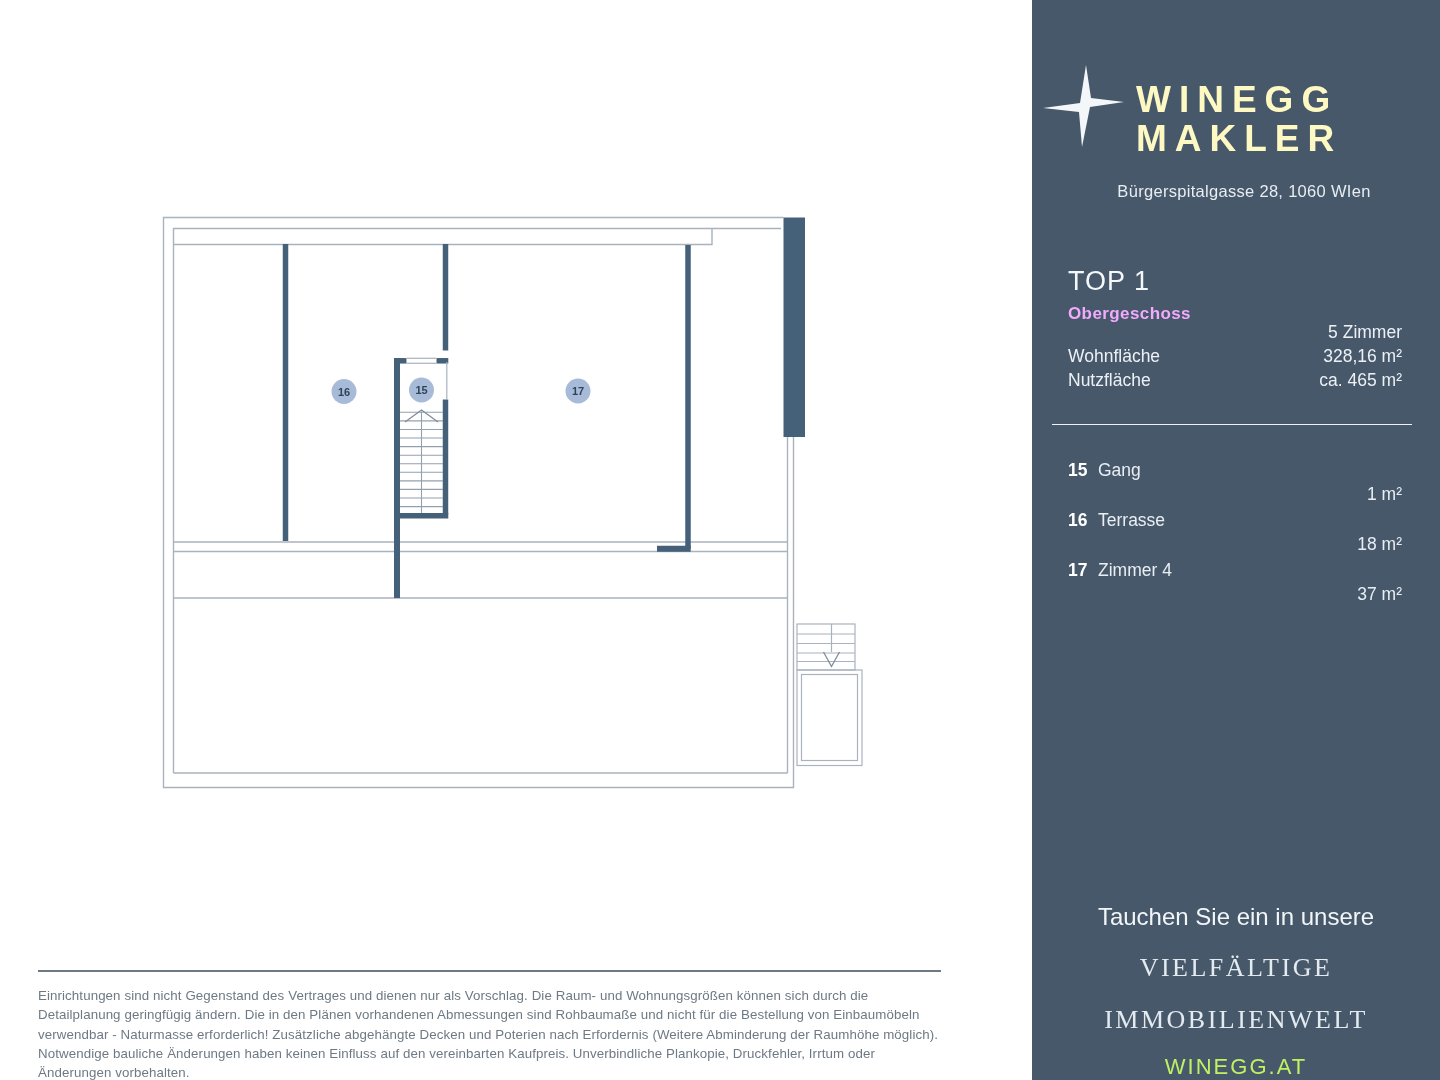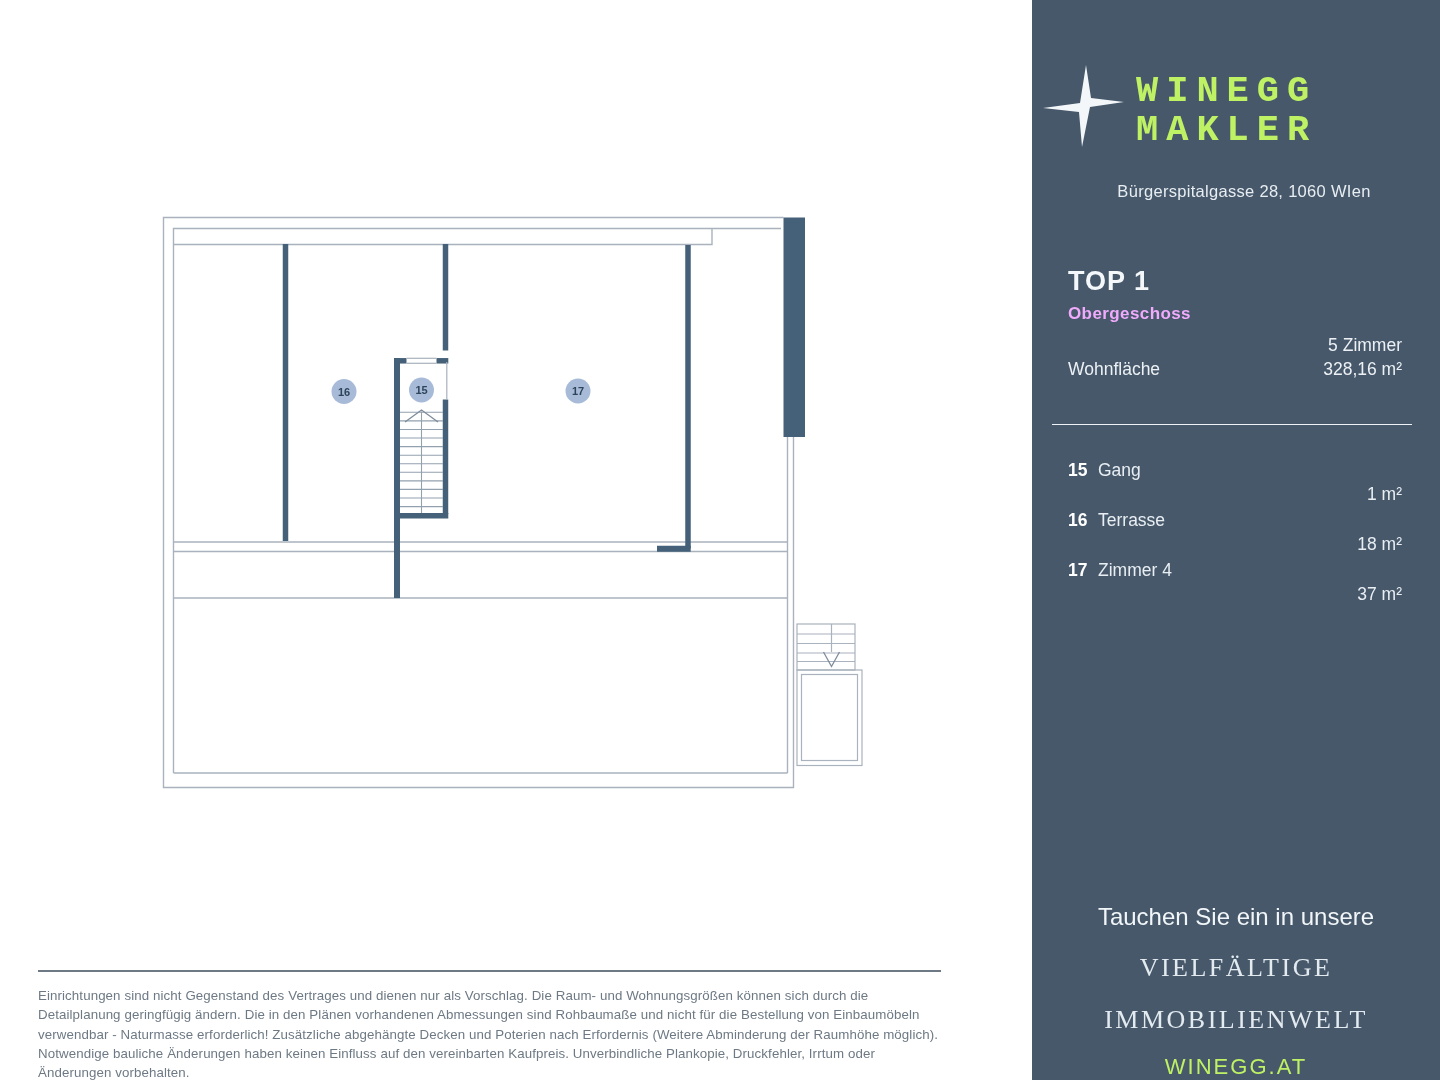--- a/index.html
+++ b/index.html
@@ -15,32 +15,32 @@
   .rule{position:absolute;left:38px;top:970px;width:903px;height:2px;background:#6d7984;}
   .disclaimer{
     position:absolute;left:38px;top:986px;width:908px;
     font-size:13.3px;line-height:19.3px;color:#6d7984;letter-spacing:0.1px;
   }
   
   .sidebar{position:absolute;left:1032px;top:0;width:408px;height:1080px;background:#46586a;color:#f2f5f8;}
   .brand{position:absolute;left:0;top:0;width:408px;}
   .brand-star{position:absolute;left:10px;top:64px;}
   .brand-text{
-    position:absolute;left:104px;top:72px;width:300px;
-    font-family:Liberation Mono, monospace;font-weight:600;font-size:37px;
-    letter-spacing:8px;line-height:39px;color:#bef264;
+    position:absolute;left:104px;top:80px;width:300px;
+    font-family:Liberation Sans, sans-serif;font-weight:600;font-size:37px;
+    letter-spacing:8px;line-height:39px;color:#fef9c3;
   }
   .address{
     position:absolute;left:0;top:182px;width:424px;text-align:center;
     font-size:16.5px;letter-spacing:0.3px;color:#e8edf2;
   }
   .unit{position:absolute;left:36px;top:266px;}
-  .unit-title{font-size:27px;font-weight:bold;letter-spacing:1px;color:#f5f8fa;}
+  .unit-title{font-size:27px;font-weight:normal;letter-spacing:1px;color:#f5f8fa;}
   .unit-floor{font-size:17px;font-weight:bold;letter-spacing:0.4px;margin-top:7px;color:#f0abfc;}
-  .stats{position:absolute;left:36px;top:333px;width:334px;font-size:17.5px;color:#edf1f5;}
+  .stats{position:absolute;left:36px;top:320px;width:334px;font-size:17.5px;color:#edf1f5;}
   .stats-row{display:flex;justify-content:space-between;line-height:24px;}
   .stats-row .v{margin-left:auto;}
   .divider{position:absolute;left:20px;top:424px;width:360px;border-top:1.5px solid #eef3f7;}
   .rooms{position:absolute;left:36px;top:457px;width:334px;font-size:17.5px;color:#e9eef3;}
   .room-row{display:flex;line-height:26px;}
   .room-nr{font-weight:bold;width:30px;color:#ffffff;}
   .room-area{margin-left:auto;margin-top:24px;}
   .footer{position:absolute;left:0;top:903px;width:408px;text-align:center;}
   .footer-tagline{font-size:24px;color:#f2f6f9;}
   .footer-serif{
@@ -156,20 +156,24 @@
   </div>
 
   <div class="stats">
     <div class="stats-row">
       <span class="v">5 Zimmer</span>
     </div>
     <div class="stats-row">
       <span>Wohnfläche</span>
       <span class="v">328,16 m²</span>
     </div>
+    <div class="stats-row">
+      <span>Nutzfläche</span>
+      <span class="v">ca. 465 m²</span>
+    </div>
   </div>
 
   <div class="divider"></div>
 
   <div class="rooms">
     <div class="room-row">
       <span class="room-nr">15</span>
       <span>Gang</span>
       <span class="room-area">1 m²</span>
     </div>

